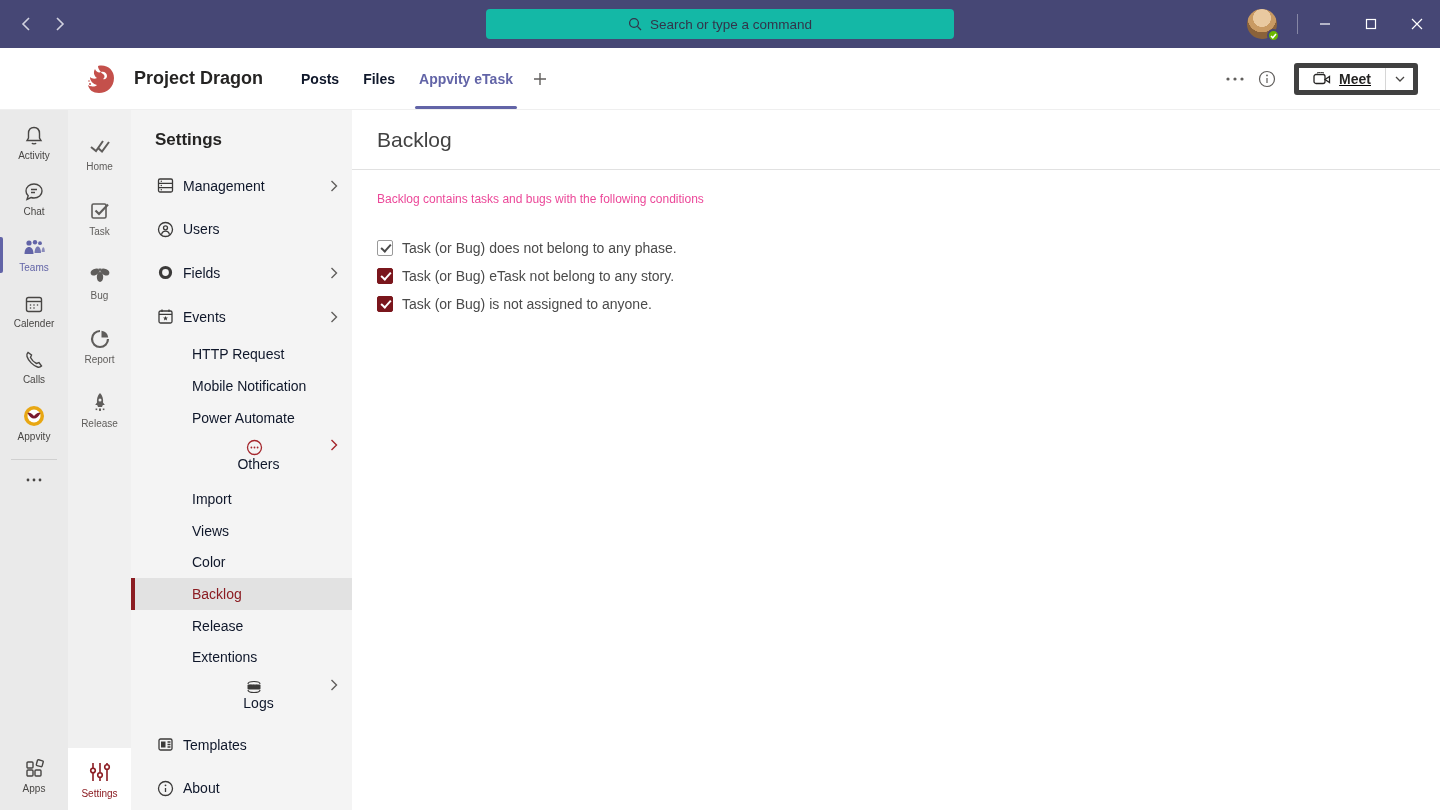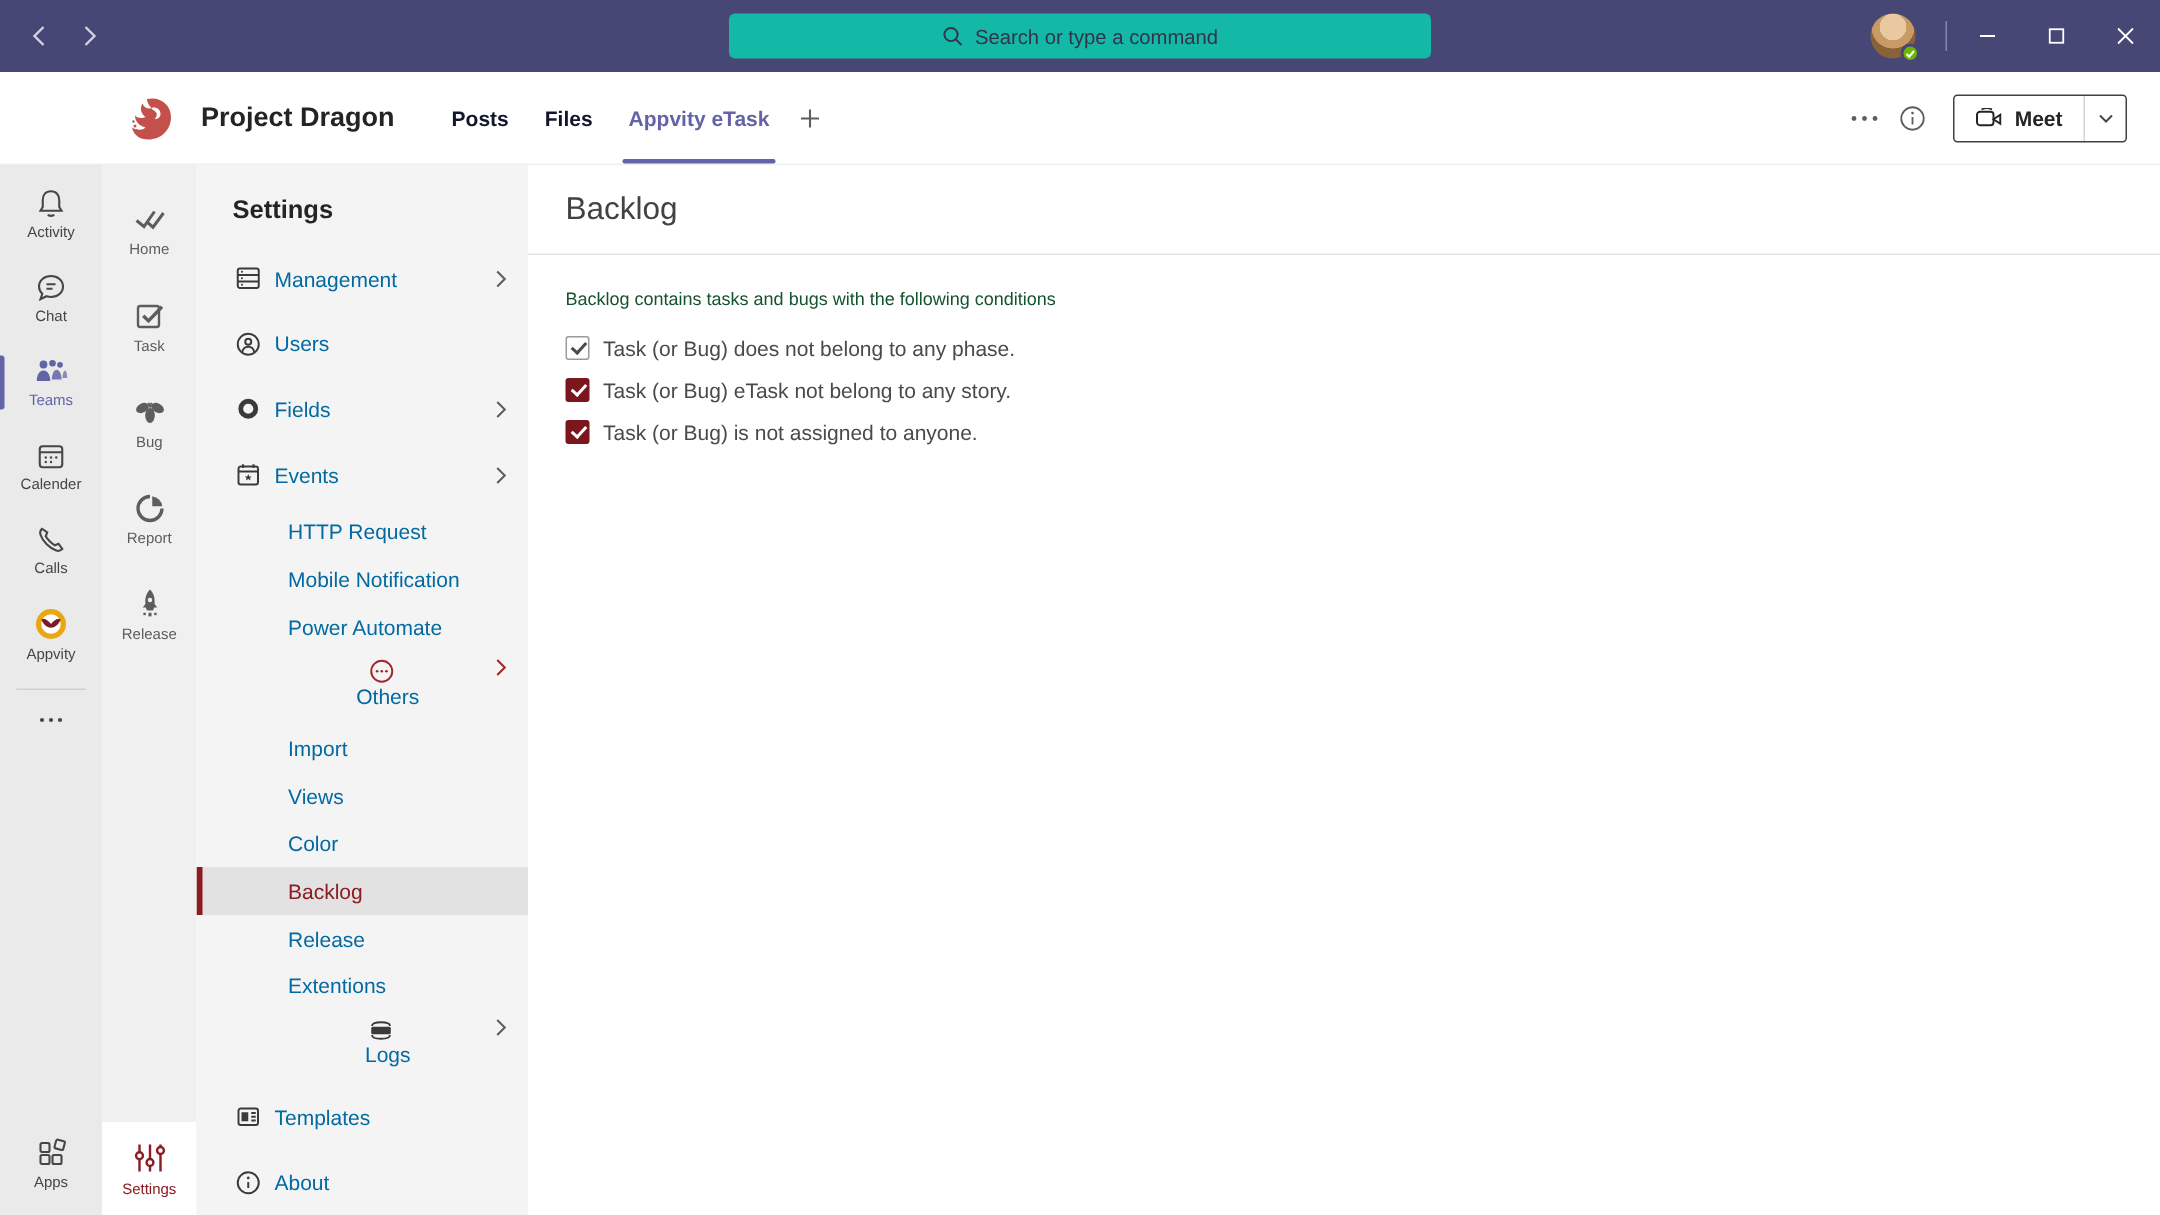--- a/index.html
+++ b/index.html
@@ -32,22 +32,22 @@
   .team-name { font-size:18px; font-weight:700; color:#252423; margin-right:26px; }
   .tabs { display:flex; align-items:center; height:100%; }
   .tab { position:relative; height:100%; display:flex; align-items:center; padding:0 12px;
     font-size:14px; color:#0f172a; cursor:pointer;font-weight:bold; }
   .tab.active { color:#6264a7; font-weight:600;justify-content:flex-end; }
   .tab.active::after { content:""; position:absolute; left:8px; right:8px; bottom:0; height:3px;
     background:#6264a7; border-radius:2px; }
   .add-tab { margin-left:8px; color:#605e5c; cursor:pointer; display:flex; }
   .ah-right { position:absolute; right:22px; top:0; height:100%; display:flex; align-items:center; gap:14px; }
   .icon-btn { color:#605e5c; display:flex; align-items:center; cursor:pointer; }
-  .meet-btn { display:flex; align-items:stretch; height:32px; border:1px solid #404040; border-radius:3px;
-    background:#fff; margin-left:4px; }
+  .meet-btn { display:flex; align-items:stretch; height:32px; border:5px solid #404040; border-radius:3px;
+    background:#fff; margin-left:4px;text-decoration:underline; }
   .meet-main { display:flex; align-items:center; gap:8px; padding:0 14px; cursor:pointer;
     font-size:14px; font-weight:600; color:#252423; }
   .meet-caret { width:28px; display:flex; align-items:center; justify-content:center;
     border-left:1px solid #d6d6d6; cursor:pointer; color:#484644; }
 
   
   .body { display:flex; height:700px; }
 
   
   .app-rail { width:68px; background:#eaeaea; display:flex; flex-direction:column; align-items:center; padding-top:5px; }
@@ -70,35 +70,35 @@
   .mod-item .lbl { font-size:10px; color:#5f5d5b; }
   .mod-spacer { flex:1; }
   .mod-item.settings { background:#fff; height:62px; color:#8b1c22; }
   .mod-item.settings .lbl { color:#8b1c22; }
 
   
   .settings-panel { width:221px; background:#f4f4f4; display:flex; flex-direction:column; overflow:hidden; }
   .sp-title { font-size:17px; font-weight:700; color:#252423; padding:20px 0 14px 24px; }
   .sp-item { position:relative; display:flex; align-items:center; height:44px; padding-left:25px; cursor:pointer; }
   .sp-item .sp-icon { width:18px; display:flex; justify-content:center; color:#3b3a39; }
-  .sp-item .sp-label { margin-left:9px; font-size:14px; color:#0369a1; }
+  .sp-item .sp-label { margin-left:9px; font-size:14px; color:#0f172a; }
   .sp-item .sp-chevron { position:absolute; right:14px; color:#605e5c; display:flex; }
   .sp-item.sub { height:32px; padding-left:52px; }
   .sp-item.red .sp-icon, .sp-item.red .sp-chevron { color:#a4262c; }
   .sp-item.gap { margin-top:6px;flex-direction:column; }
   .sp-item.selected { background:#e2e2e2; }
   .sp-item.selected::before { content:""; position:absolute; left:0; top:0; bottom:0; width:4px; background:#8b1c22; }
   .sp-item.selected .sp-label { color:#8b1c22; }
 
   
   .main { flex:1; background:#fff; display:flex; flex-direction:column; }
   .main-header { height:60px; border-bottom:1px solid #e1e1e1; display:flex; align-items:center; padding-left:25px; }
   .main-title { font-size:21px; color:#424242; }
   .main-body { padding:22px 0 0 25px; }
-  .main-desc { font-size:12px; color:#14532d; margin-bottom:12px; }
+  .main-desc { font-size:12px; color:#ec4899; margin-bottom:28px; }
   .cond-row { display:flex; align-items:center; height:28px; }
   .cbx { width:16px; height:16px; border-radius:2px; position:relative; flex:0 0 16px; cursor:pointer; }
   .cbx.outline { background:#fff; border:1px solid #9a9a9a; }
   .cbx.outline::after { content:""; position:absolute; left:3px; top:3px; width:8px; height:4px;
     border-left:2px solid #4a4a4a; border-bottom:2px solid #4a4a4a; transform:rotate(-48deg); }
   .cbx.filled { background:#7a161c; border:1px solid #7a161c; }
   .cbx.filled::after { content:""; position:absolute; left:3px; top:3px; width:8px; height:4px;
     border-left:2px solid #fff; border-bottom:2px solid #fff; transform:rotate(-48deg); }
   .cond-label { margin-left:9px; font-size:14px; color:#4a4a4a; }
 

